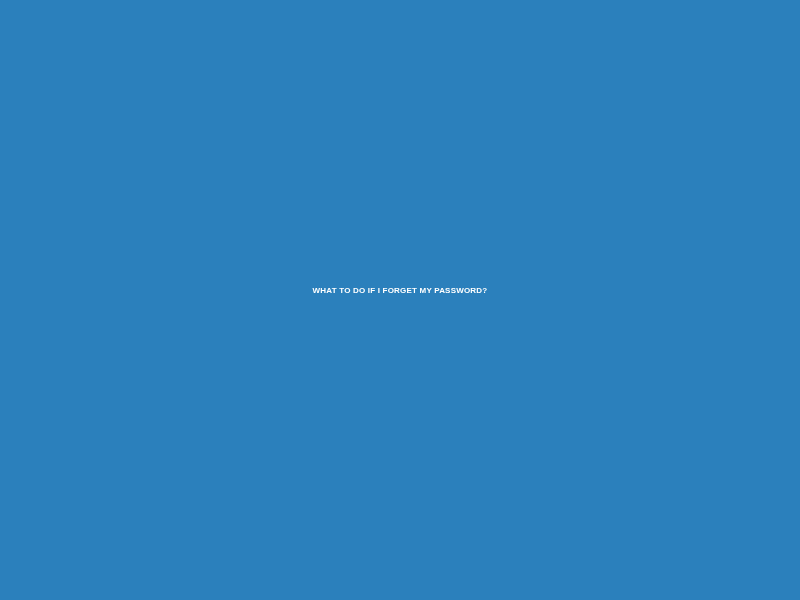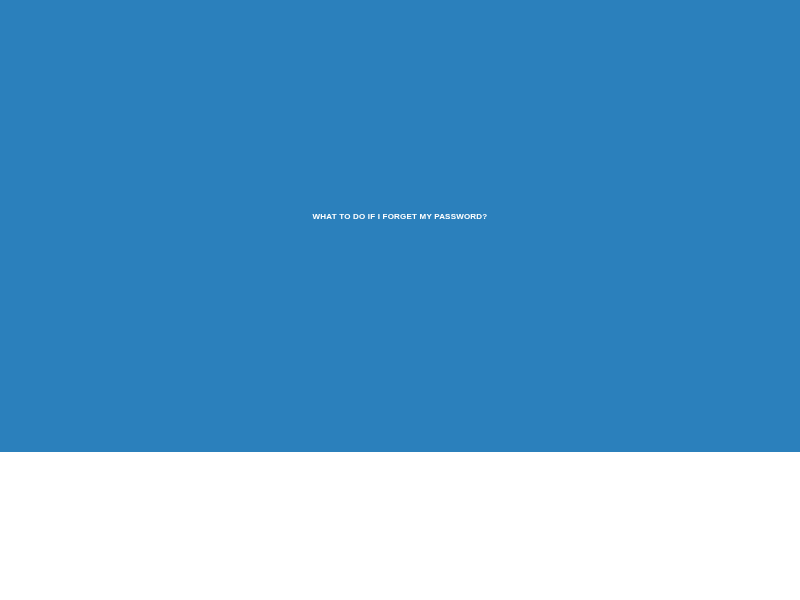--- a/index.html
+++ b/index.html
@@ -14,21 +14,21 @@
     overflow: hidden;
     font-family: "Liberation Sans", sans-serif;
     background: #ffffff;
   }
 
   
   .hero-banner {
     position: relative;
     box-sizing: border-box;
     width: 800px;
-    height: 452px;
+    height: 600px;
     background-color: #2b80bc;
     display: flex;
     flex-direction: column;
     align-items: center;
     justify-content: flex-start;
   }
 
   
   .hero-title-wrap {
     position: absolute;

